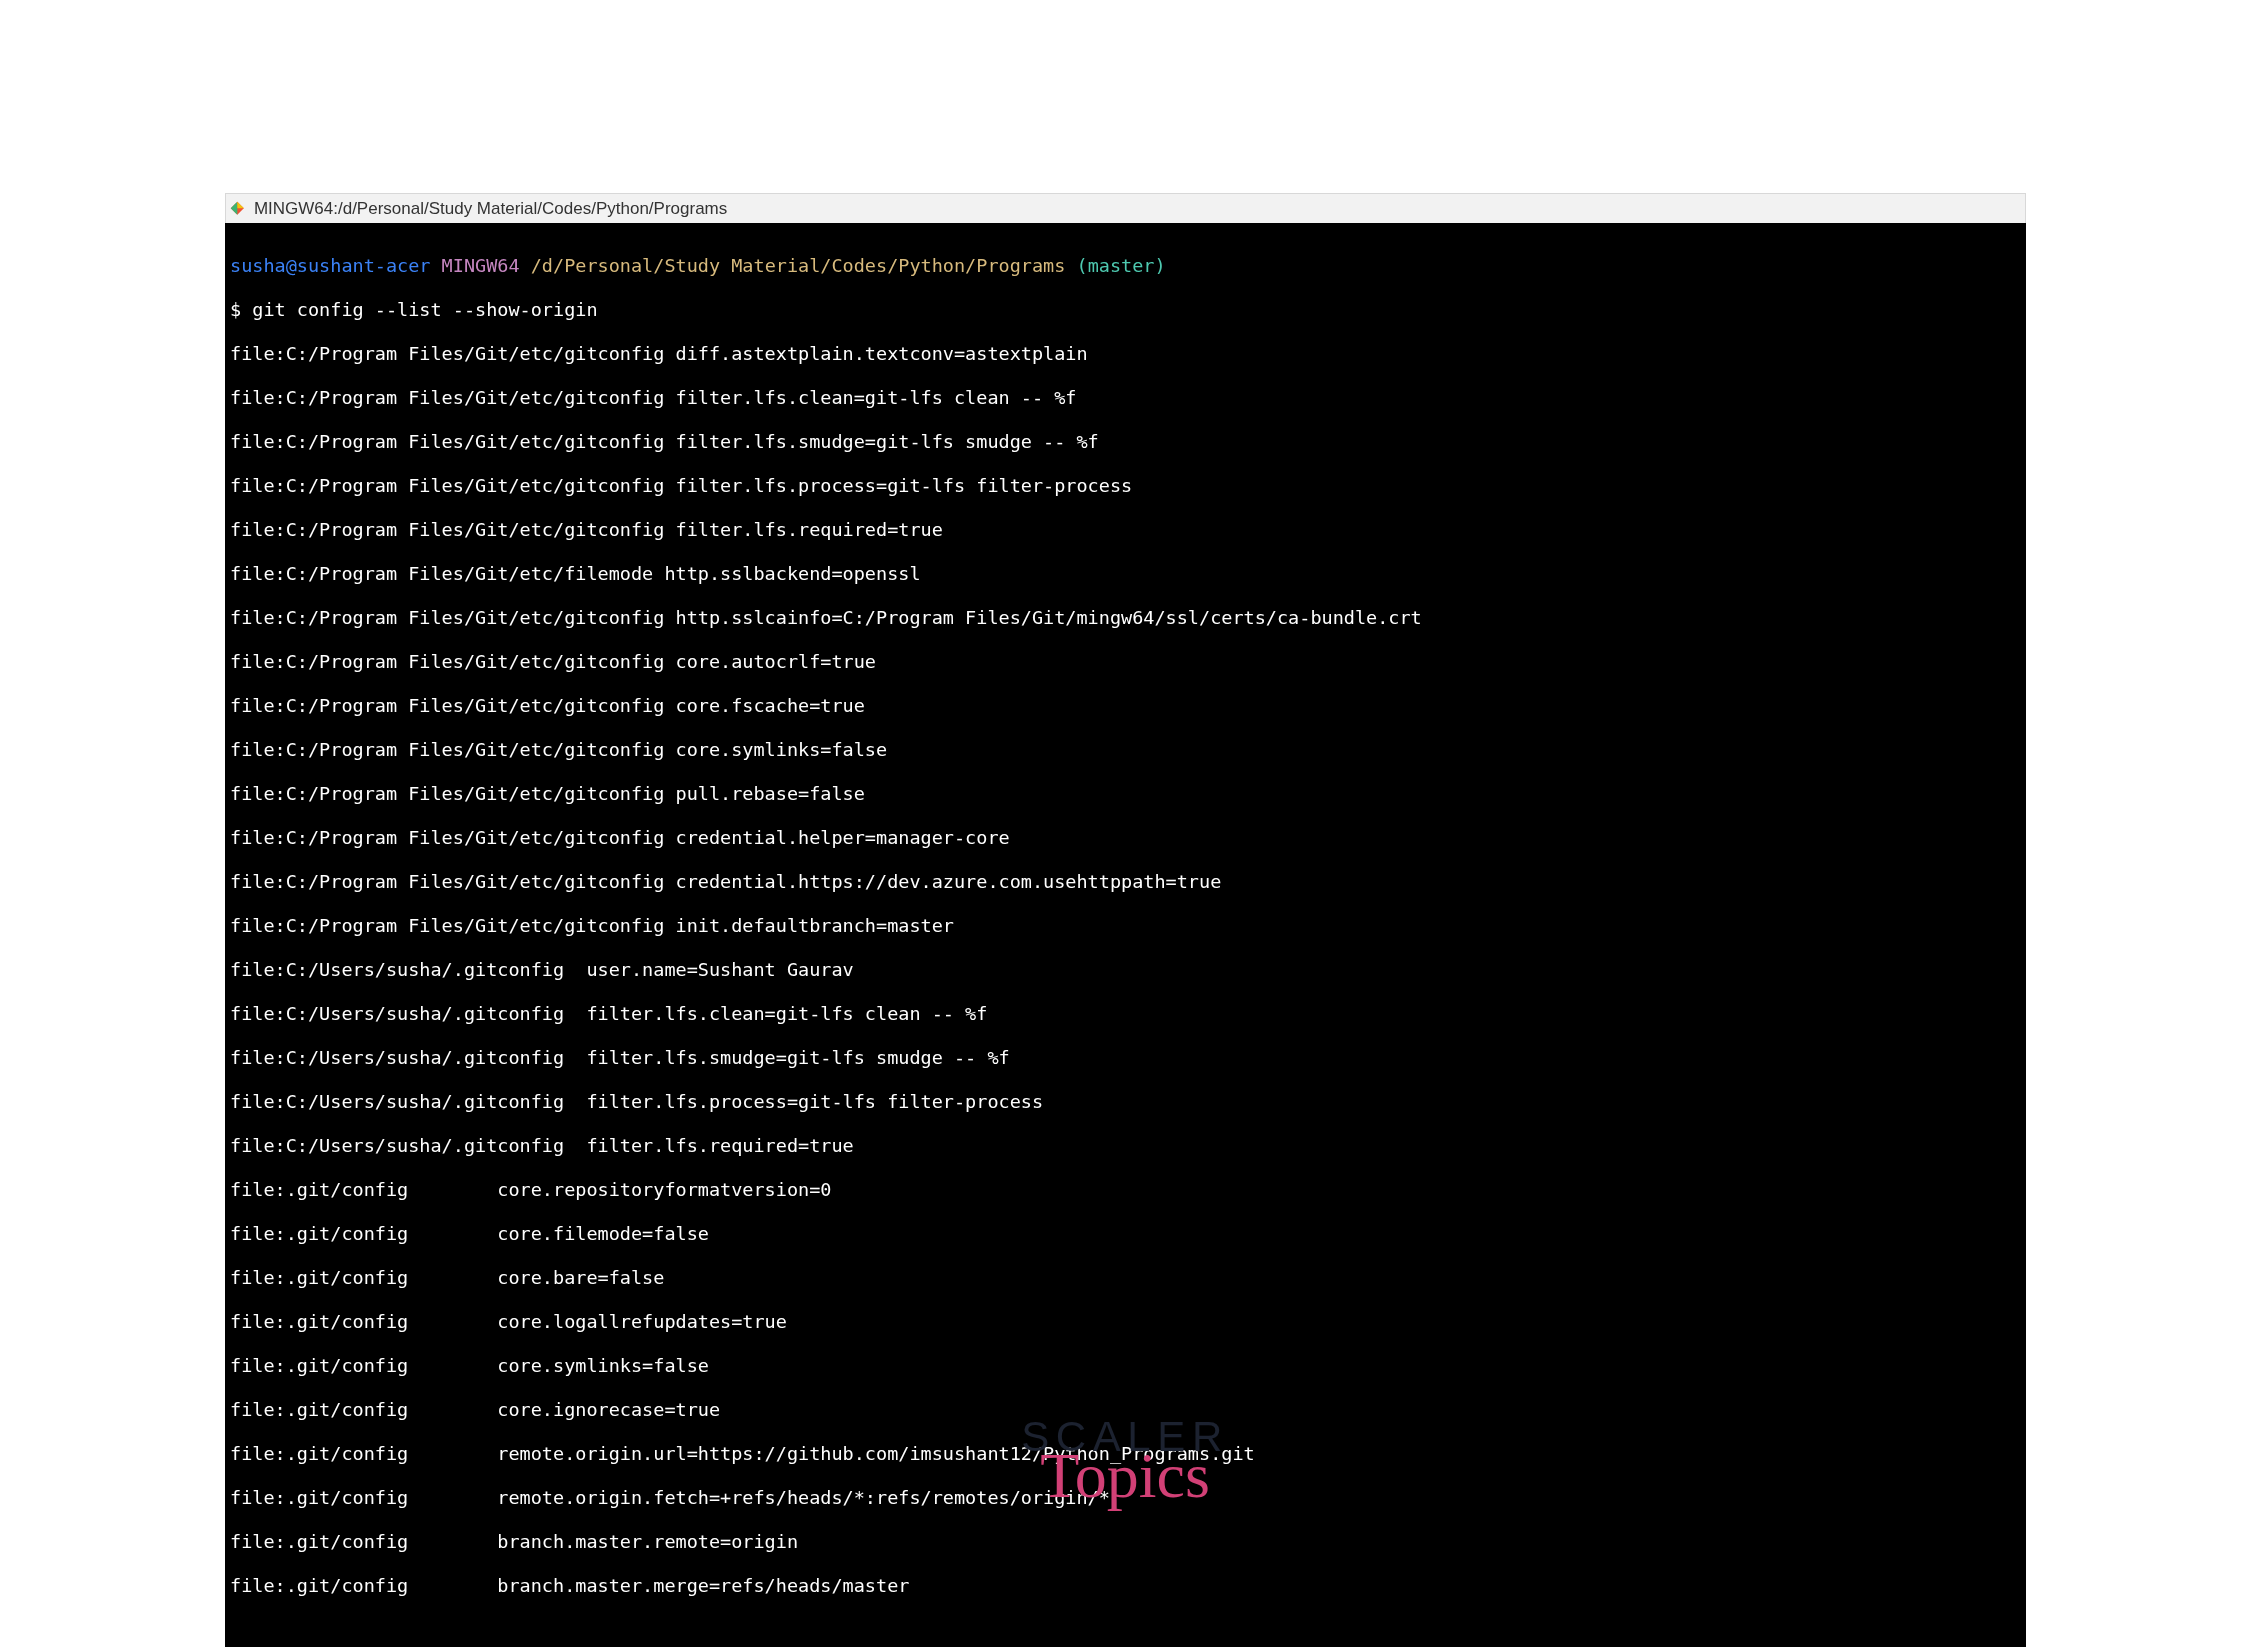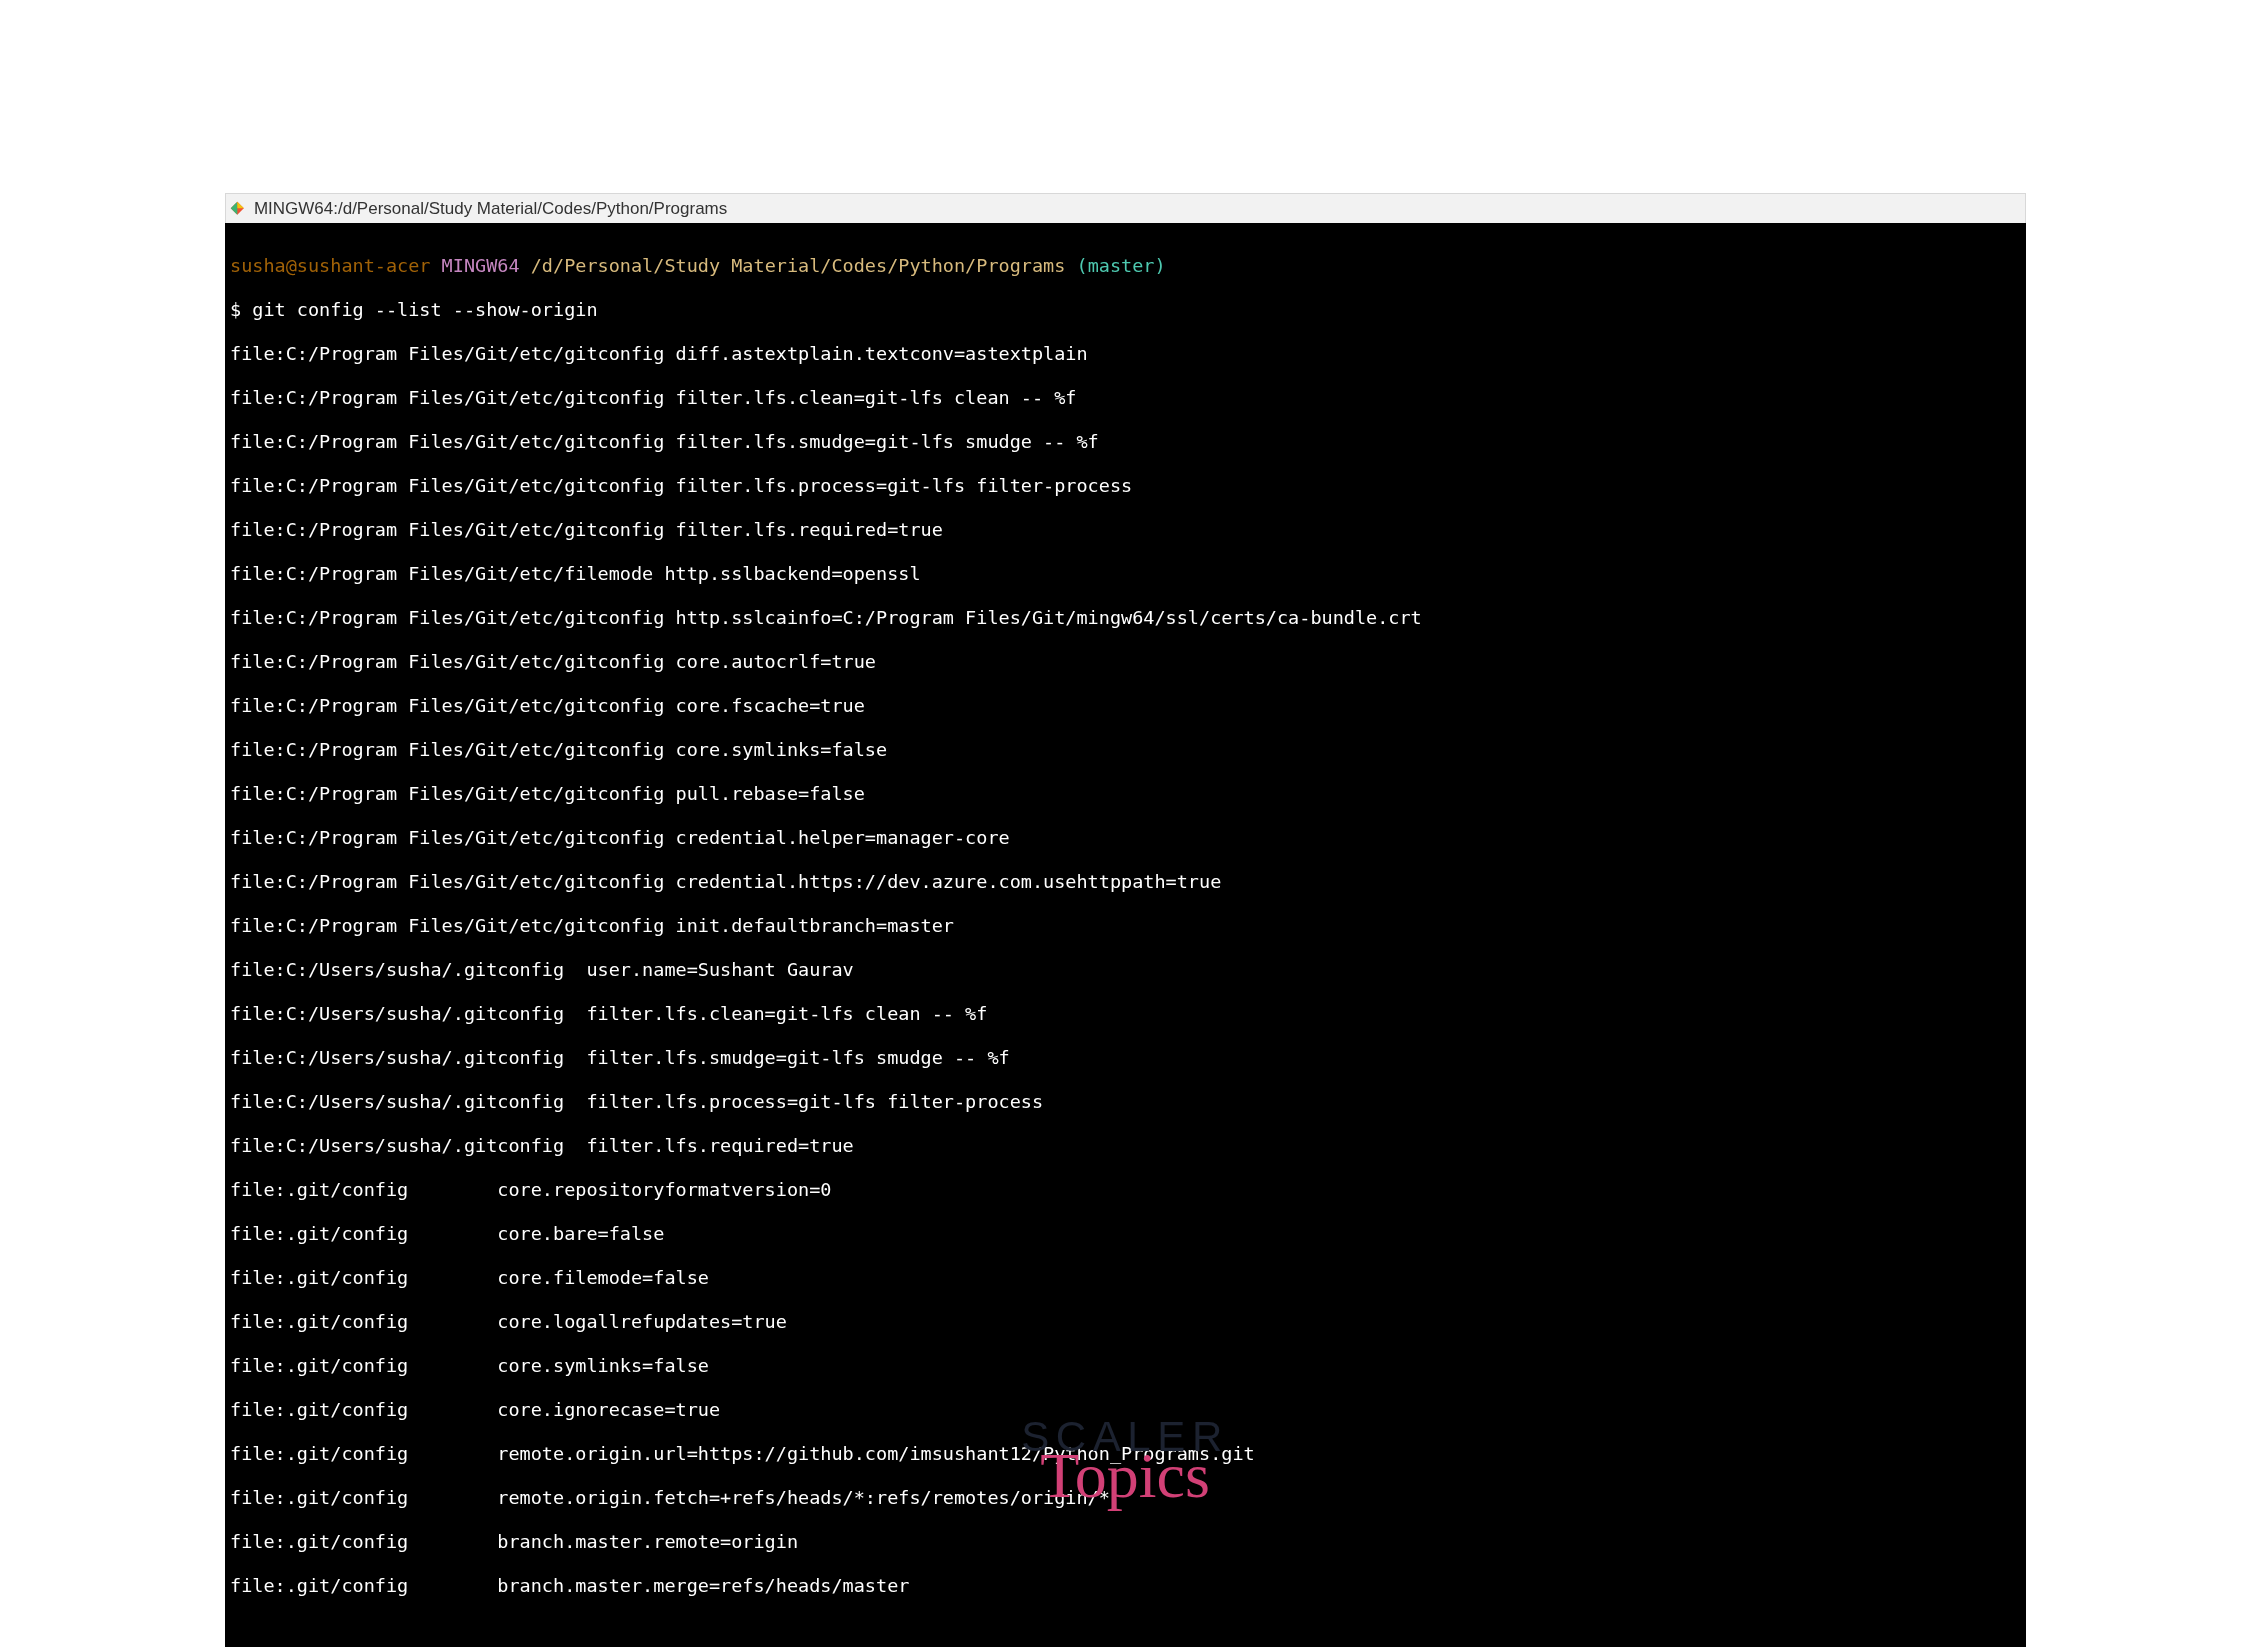--- a/index.html
+++ b/index.html
@@ -50,21 +50,21 @@
     font-size: 18.5px;
     line-height: 22px;
     padding: 9.3px 4px 18.5px 4px;
     white-space: pre;
     overflow: hidden;
     min-height: 1046px;
     box-sizing: border-box;
     border: 0.7px solid #000;
   }
   .pline { display:block; white-space: pre; }
-  .user { color: #a16207; }
+  .user { color: #3b82f6; }
   .mingw { color: #c586c0; }
   .path { color: #d7ba7d; }
   .branch { color: #4ec9b0; }
   .dollar { color: #ffffff; }
   .cmd { color: #ffffff; }
   .out { color: #ffffff; }
 
   .logo {
     position: absolute;
     left: 50%;
@@ -123,22 +123,22 @@
 <span class="pline out">file:C:/Program Files/Git/etc/gitconfig pull.rebase=false</span>
 <span class="pline out">file:C:/Program Files/Git/etc/gitconfig credential.helper=manager-core</span>
 <span class="pline out">file:C:/Program Files/Git/etc/gitconfig credential.https://dev.azure.com.usehttppath=true</span>
 <span class="pline out">file:C:/Program Files/Git/etc/gitconfig init.defaultbranch=master</span>
 <span class="pline out">file:C:/Users/susha/.gitconfig  user.name=Sushant Gaurav</span>
 <span class="pline out">file:C:/Users/susha/.gitconfig  filter.lfs.clean=git-lfs clean -- %f</span>
 <span class="pline out">file:C:/Users/susha/.gitconfig  filter.lfs.smudge=git-lfs smudge -- %f</span>
 <span class="pline out">file:C:/Users/susha/.gitconfig  filter.lfs.process=git-lfs filter-process</span>
 <span class="pline out">file:C:/Users/susha/.gitconfig  filter.lfs.required=true</span>
 <span class="pline out">file:.git/config        core.repositoryformatversion=0</span>
+<span class="pline out">file:.git/config        core.filemode=false</span>
 <span class="pline out">file:.git/config        core.bare=false</span>
-<span class="pline out">file:.git/config        core.filemode=false</span>
 <span class="pline out">file:.git/config        core.logallrefupdates=true</span>
 <span class="pline out">file:.git/config        core.symlinks=false</span>
 <span class="pline out">file:.git/config        core.ignorecase=true</span>
 <span class="pline out">file:.git/config        remote.origin.url=https://github.com/imsushant12/Python_Programs.git</span>
 <span class="pline out">file:.git/config        remote.origin.fetch=+refs/heads/*:refs/remotes/origin/*</span>
 <span class="pline out">file:.git/config        branch.master.remote=origin</span>
 <span class="pline out">file:.git/config        branch.master.merge=refs/heads/master</span>
 
 
 

